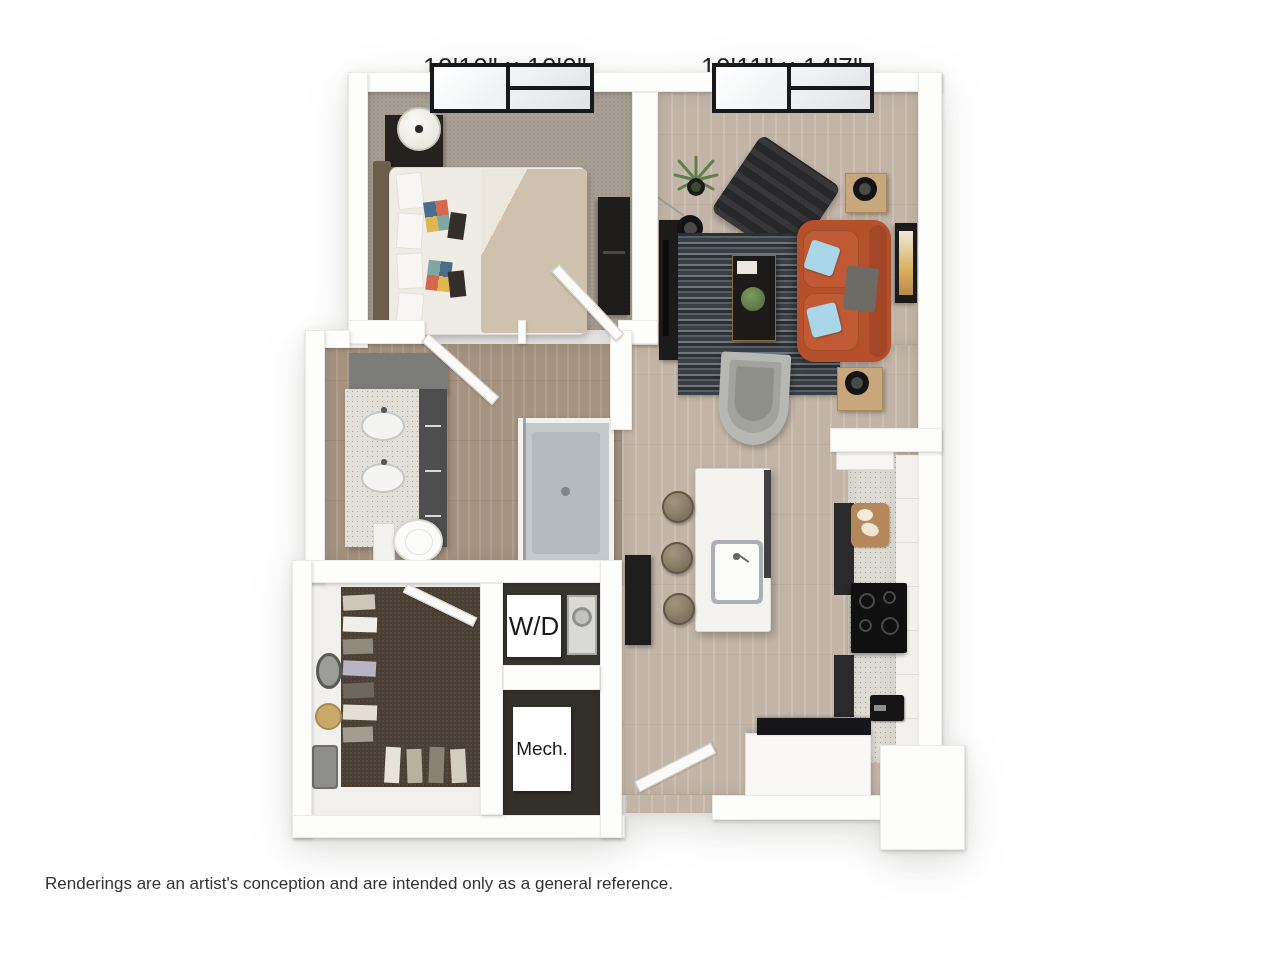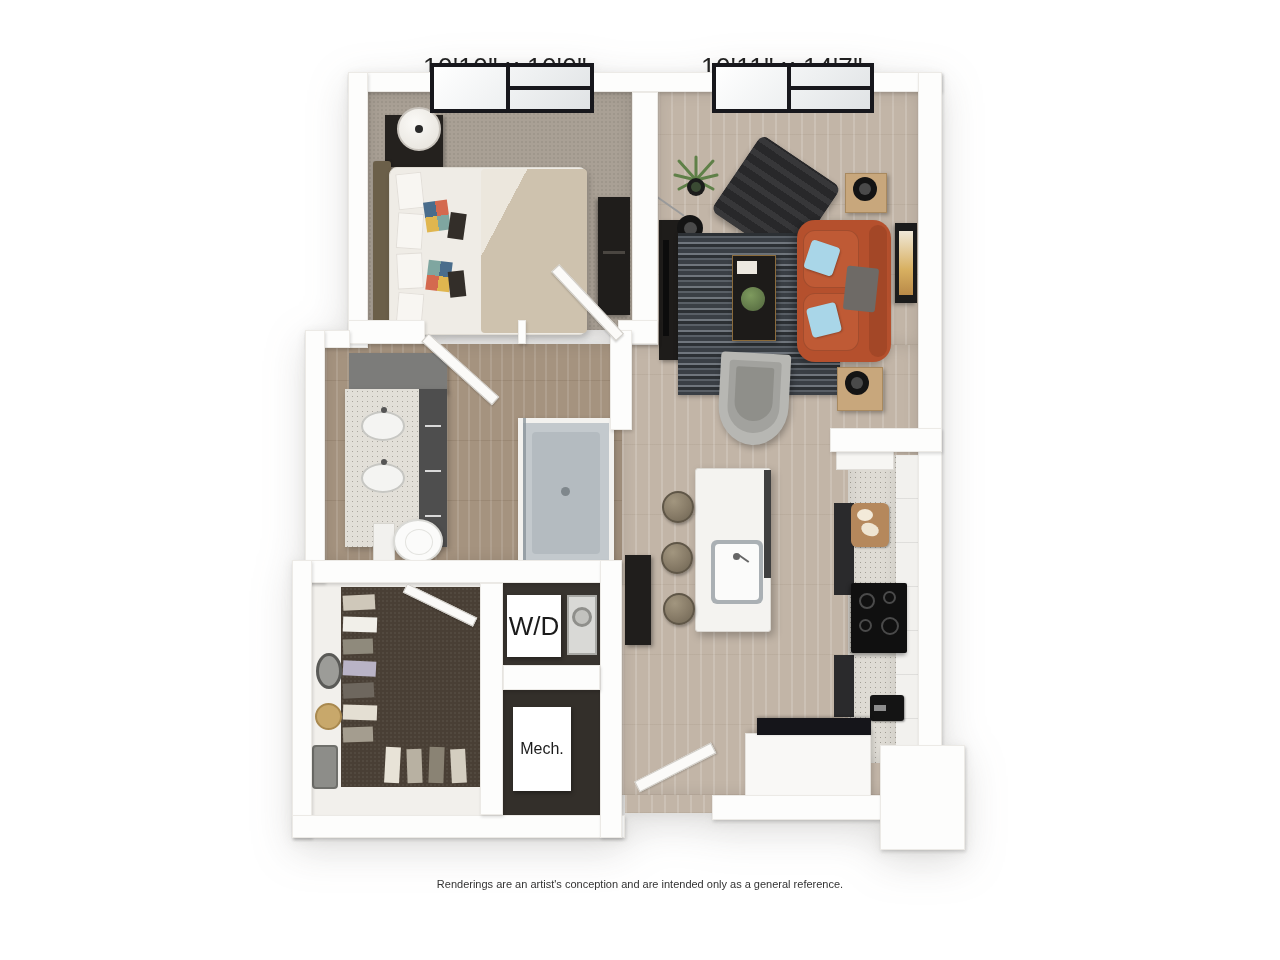--- a/index.html
+++ b/index.html
@@ -35,21 +35,21 @@
        box-shadow:0 2px 4px rgba(0,0,0,0.25);}
   .stool{border-radius:50%;background:radial-gradient(circle at 35% 30%, #a2967f 0%, #877b67 55%, #6e6452 100%);
          border:2px solid #5f5647;box-shadow:1px 2px 3px rgba(0,0,0,0.30);}
   .burner{border-radius:50%;border:2px solid #4a4a4a;}
   .lampdrum{border-radius:50%;background:#141414;}
   .lampdrum .inner{position:absolute;left:25%;top:25%;width:50%;height:50%;border-radius:50%;background:#4a4a4a;}
   
   .dimlabel{font-size:26px;color:#1f1f1f;text-align:center;white-space:nowrap;letter-spacing:0.5px;}
   .boxlabel{background:#ffffff;box-shadow:1px 2px 4px rgba(0,0,0,0.35);display:flex;align-items:center;justify-content:center;
             color:#1b1b1b;}
-  .disclaimer{position:absolute;left:0;right:0;text-align:center;color:#333333;font-size:11px;line-height:26px;}
+  .disclaimer{position:absolute;left:0;right:0;color:#333333;font-size:17px;line-height:26px;padding-left:45px;}
 </style>
 </head>
 <body>
 
 <div class="stage">
 
   <div class="a dimlabel" style="left:415px;top:52px;width:180px;">10'10" x 10'0"</div>
   <div class="a dimlabel" style="left:692px;top:52px;width:180px;">10'11" x 14'7"</div>
 
   <div class="plan">
@@ -222,20 +222,20 @@
         <div class="mv"></div>
         <div class="mh"></div>
       </div>
 
     <div class="a door" style="left:140px;top:277px;width:95px;height:11px;transform:rotate(42deg);transform-origin:left center;"></div>
     <div class="a door" style="left:240px;top:277px;width:95px;height:11px;transform:rotate(47deg);transform-origin:right center;"></div>
     <div class="a door" style="left:120px;top:528px;width:78px;height:10px;transform:rotate(26deg);transform-origin:left center;"></div>
     <div class="a door" style="left:352px;top:726px;width:86px;height:12px;transform:rotate(-27deg);transform-origin:left center;"></div>
 
     <div class="a boxlabel" style="left:222px;top:540px;width:54px;height:62px;font-size:26px;">W/D</div>
-    <div class="a boxlabel" style="left:228px;top:652px;width:58px;height:84px;font-size:16px;">Mech.</div>
+    <div class="a boxlabel" style="left:228px;top:652px;width:58px;height:84px;font-size:19px;">Mech.</div>
   </div>
 
   <div class="disclaimer" style="top:871px;">
     <div>Renderings are an artist's conception and are intended only as a general reference.</div>
   </div>
 
 </div>
 
 </body></html>

